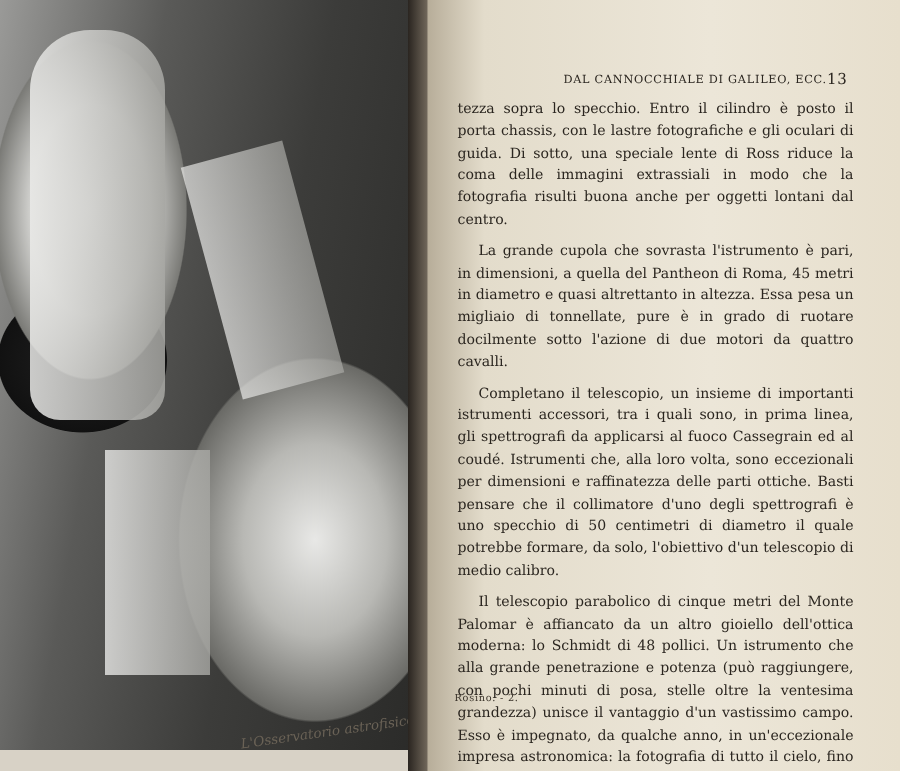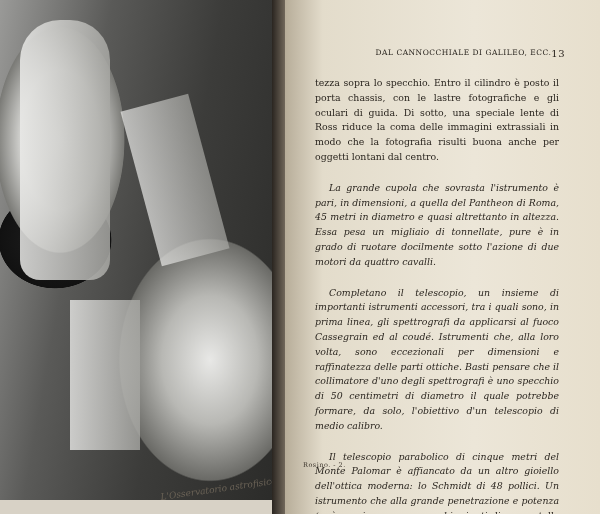--- a/index.html
+++ b/index.html
@@ -13,22 +13,22 @@
       linear-gradient(100deg,#9a9a98 0%,#5a5a58 30%,#3c3c3a 60%,#2a2a28 100%);
   }
   .strut{position:absolute;background:linear-gradient(90deg,#eaeae8,#a8a8a4);}
   .caption{position:absolute;left:160px;top:492px;font-size:9px;color:#6a6256;transform:rotate(-8deg);transform-origin:left top;font-style:italic;white-space:nowrap;}
   .gutter{position:absolute;left:272px;top:0;width:24px;height:514px;background:linear-gradient(90deg,#2a2520,#6b6256 50%,#b9ae9a);}
   .right-page{position:absolute;left:285px;top:0;width:315px;height:514px;
     background:linear-gradient(90deg,#b7ad99 0%,#e3dccb 12%,#ece6d8 60%,#e7dfcd 100%);}
   .header{position:absolute;left:40px;top:48px;width:240px;display:flex;justify-content:flex-end;font-size:7.5px;letter-spacing:0.5px;color:#2b2620;}
   .header .num{font-size:10px;}
   .text{position:absolute;left:14px;top:60px;width:276px;font-size:9.4px;line-height:14.8px;color:#2a251f;text-align:justify;}
-  .text p{margin:16px;text-indent:0;}
-  .text p.ind{text-indent:14px;font-style:italic;}
+  .text p{margin:6px;text-indent:0;}
+  .text p.ind{text-indent:14px;}
   .signature{position:absolute;left:18px;top:461px;font-size:6.5px;color:#3a332a;letter-spacing:0.5px;}
 </style>
 </head>
 <body>
 
 <div class="left-page">
   <div class="photo">
     <div class="strut" style="left:20px;top:20px;width:90px;height:260px;border-radius:40px 40px 20px 20px;opacity:0.85;"></div>
     <div class="strut" style="left:140px;top:100px;width:70px;height:160px;transform:rotate(-15deg);opacity:0.7;"></div>
     <div class="strut" style="left:70px;top:300px;width:70px;height:150px;opacity:0.8;"></div>

